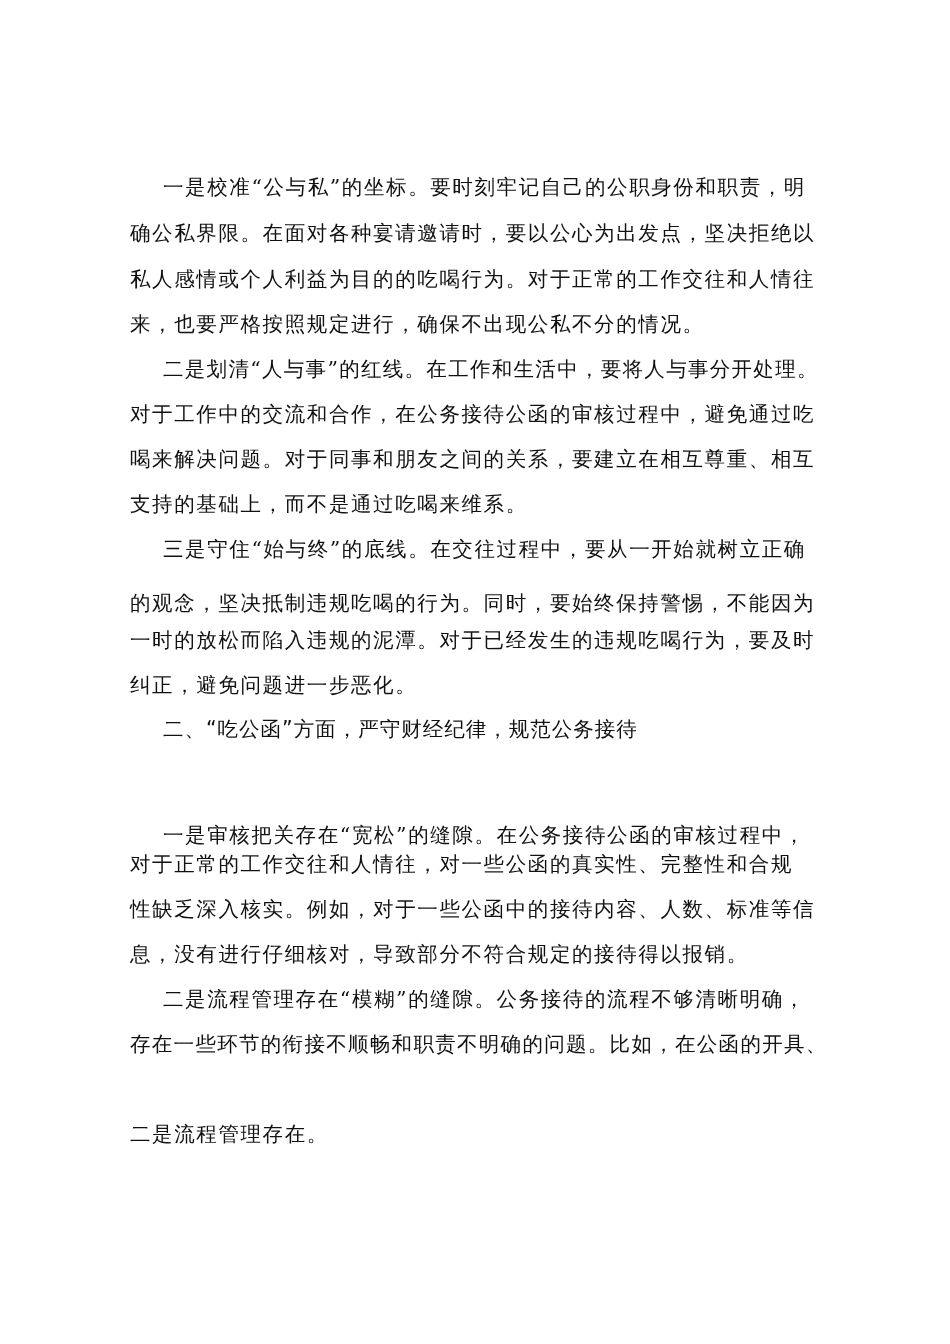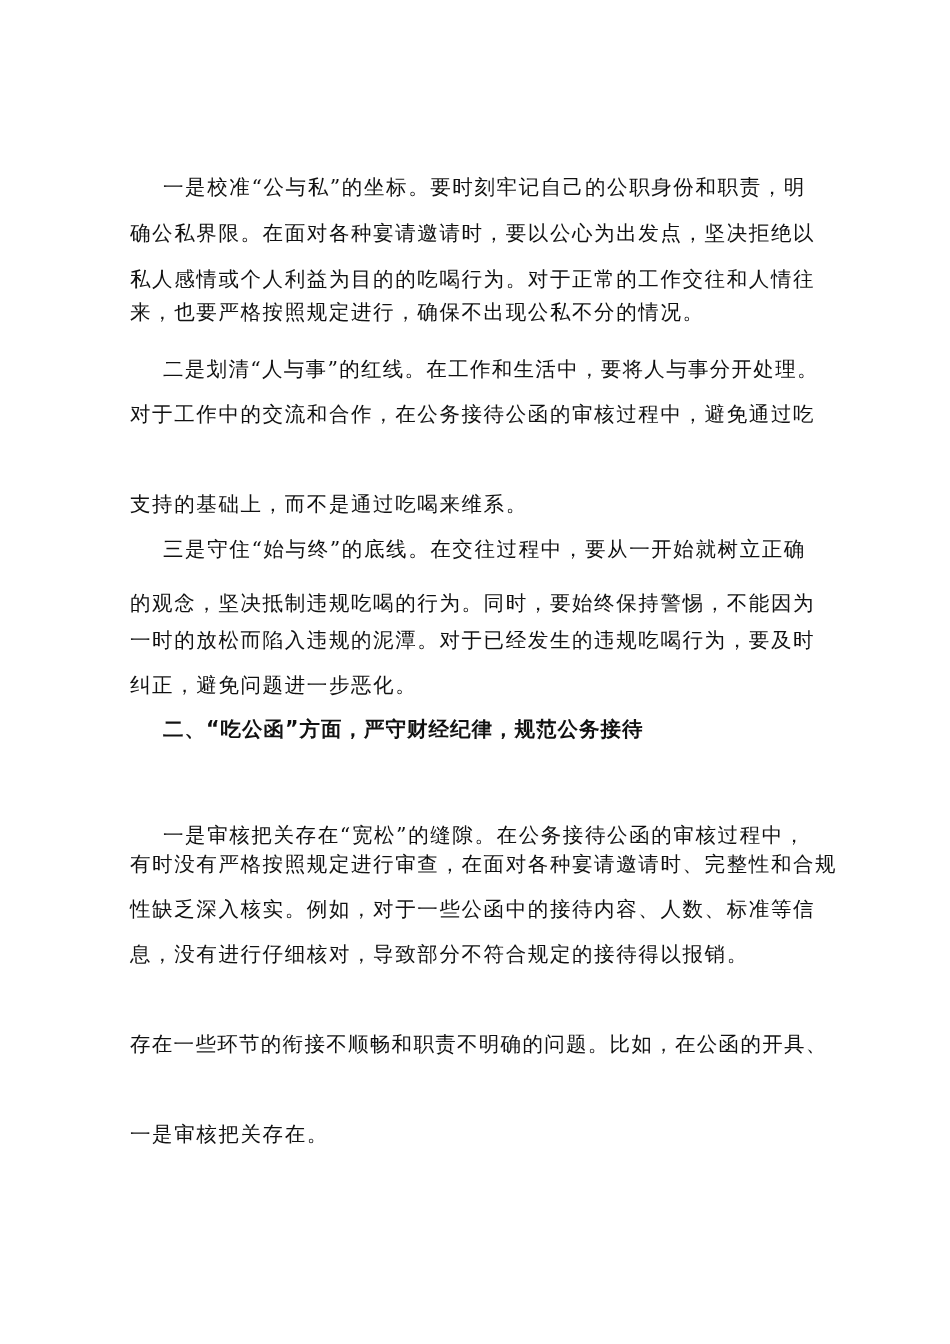--- a/index.html
+++ b/index.html
@@ -30,44 +30,46 @@
       height: 30px;
       font-size: 20.5px;
       line-height: 30px;
       white-space: nowrap;
       letter-spacing: 1.6px;
     }
     .line.indent { left: 163px; }
     .line.heading {
       left: 163px;
       font-family: "DejaVu Sans", "Liberation Sans", sans-serif;
-      font-weight: bold;
+      font-weight: normal;
       letter-spacing: 1px;
     }
   </style>
 </head>
 <body>
 
 <div class="page">
   <div class="line indent" style="top:172px">一是校准“公与私”的坐标。要时刻牢记自己的公职身份和职责，明</div>
   <div class="line" style="top:218px">确公私界限。在面对各种宴请邀请时，要以公心为出发点，坚决拒绝以</div>
   <div class="line" style="top:264px">私人感情或个人利益为目的的吃喝行为。对于正常的工作交往和人情往</div>
-  <div class="line" style="top:297px">来，也要严格按照规定进行，确保不出现公私不分的情况。</div>
+  <div class="line" style="top:309px">来，也要严格按照规定进行，确保不出现公私不分的情况。</div>
 
   <div class="line indent" style="top:354px; letter-spacing:1.3px">二是划清“人与事”的红线。在工作和生活中，要将人与事分开处理。</div>
   <div class="line" style="top:399px">对于工作中的交流和合作，在公务接待公函的审核过程中，避免通过吃</div>
+  <div class="line" style="top:444px">喝来解决问题。对于同事和朋友之间的关系，要建立在相互尊重、相互</div>
   <div class="line" style="top:489px">支持的基础上，而不是通过吃喝来维系。</div>
 
   <div class="line indent" style="top:534px">三是守住“始与终”的底线。在交往过程中，要从一开始就树立正确</div>
   <div class="line" style="top:588px">的观念，坚决抵制违规吃喝的行为。同时，要始终保持警惕，不能因为</div>
   <div class="line" style="top:625px">一时的放松而陷入违规的泥潭。对于已经发生的违规吃喝行为，要及时</div>
   <div class="line" style="top:670px">纠正，避免问题进一步恶化。</div>
 
   <div class="line heading" style="top:714px">二、“吃公函”方面，严守财经纪律，规范公务接待</div>
 
   <div class="line indent" style="top:820px">一是审核把关存在“宽松”的缝隙。在公务接待公函的审核过程中，</div>
-  <div class="line" style="top:849px">有时没有严格按照规定进行审查，在面对各种宴请邀请时、完整性和合规</div>
+  <div class="line" style="top:849px">对于正常的工作交往和人情往，对一些公函的真实性、完整性和合规</div>
   <div class="line" style="top:894px">性缺乏深入核实。例如，对于一些公函中的接待内容、人数、标准等信</div>
   <div class="line" style="top:939px">息，没有进行仔细核对，导致部分不符合规定的接待得以报销。</div>
 
+  <div class="line indent" style="top:984px">二是流程管理存在“模糊”的缝隙。公务接待的流程不够清晰明确，</div>
   <div class="line" style="top:1029px; letter-spacing:1.3px">存在一些环节的衔接不顺畅和职责不明确的问题。比如，在公函的开具、</div>
-  <div class="line" style="top:1119px">一是审核把关存在。</div>
+  <div class="line" style="top:1119px">二是流程管理存在。</div>
 </div>
 
 </body></html>

